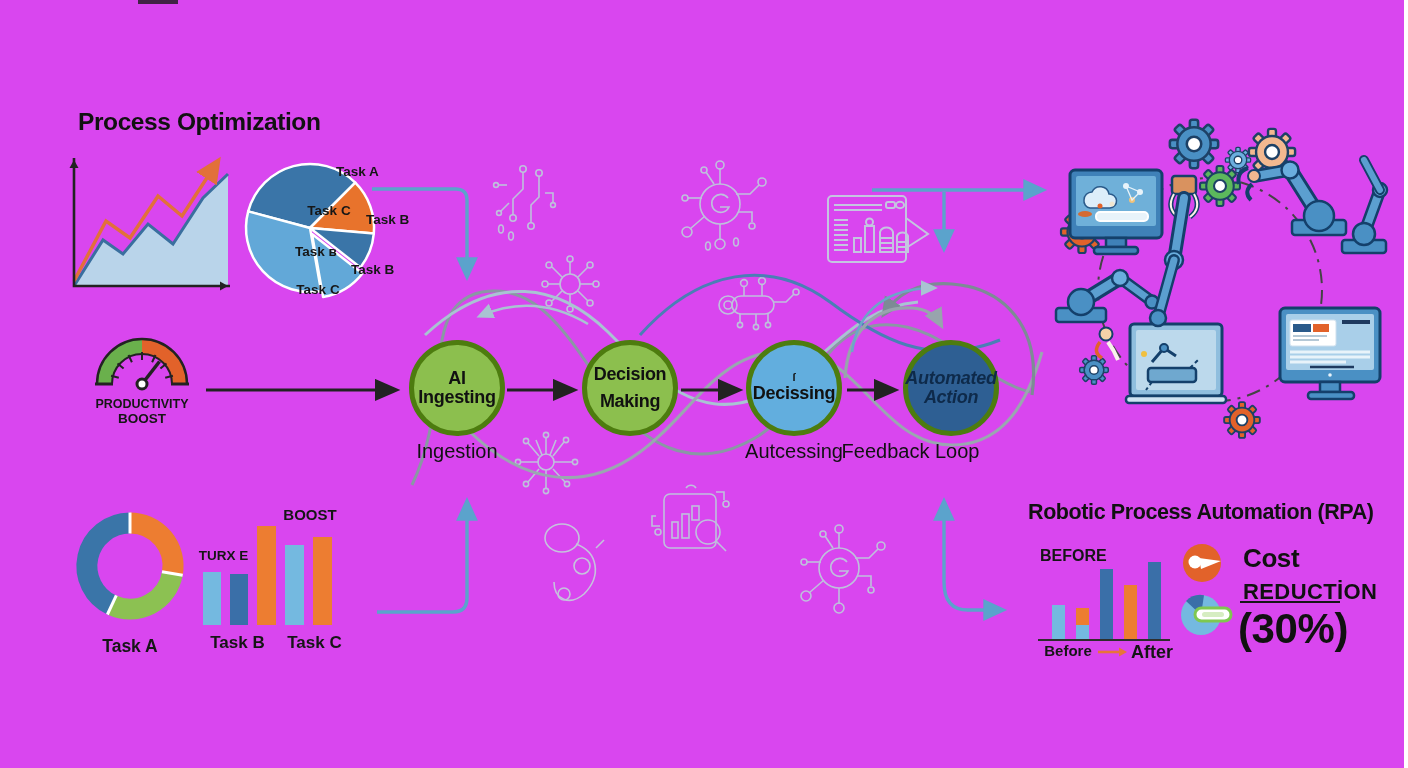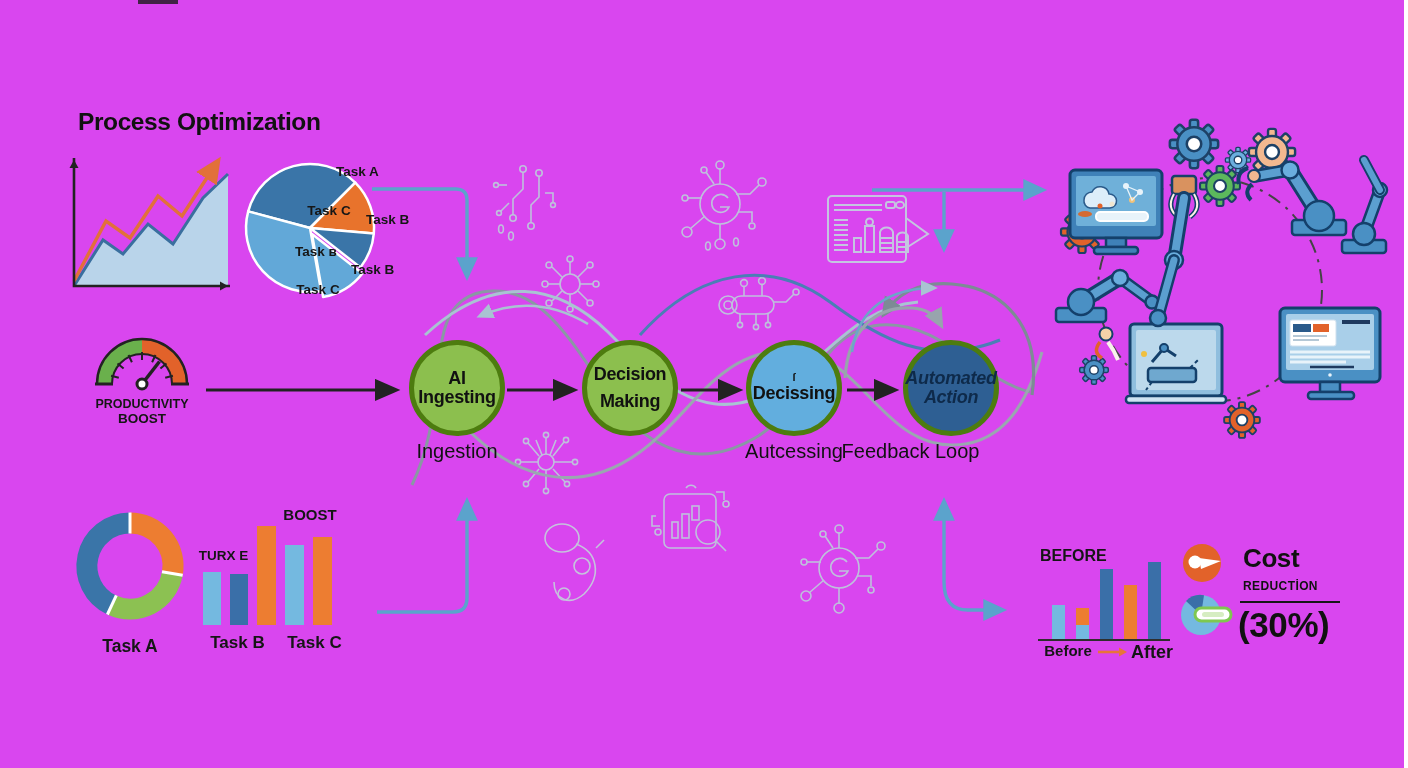--- a/index.html
+++ b/index.html
@@ -425,20 +425,21 @@
       <path d="M338,78 L322,48" stroke="#14406b" stroke-width="10" stroke-linecap="round"></path>
       <path d="M338,78 L322,48" stroke="#5b9fd0" stroke-width="6" stroke-linecap="round"></path>
     </g>
     <g>
       <circle cx="64" cy="222" r="6.5" fill="#f5d0a8" stroke="#14406b" stroke-width="2"></circle>
       <path d="M58,230 q-8,10 2,16" fill="none" stroke="#e2622a" stroke-width="3.5"></path>
       <path d="M66,230 q6,8 10,18" fill="none" stroke="#f8f2ea" stroke-width="4"></path>
     </g>
   </svg>
 
+  <div class="abs h1" style="left:1028px;top:500px;font-size:21.5px">Robotic Process Automation (RPA)</div>
 
   <div class="caption" style="left:1040px;top:547px;width:70px;font-size:16px;text-align:left">BEFORE</div>
   <div class="bars-row" style="left:1052px;top:560px;height:79px;gap:11px">
       <div class="vbar" style="width: 13px;">
         <div style="height: 34px; background: rgb(116, 185, 224);"></div>
       </div>
       <div class="vbar" style="width: 13px;">
         <div style="height: 17px; background: rgb(237, 125, 49);"></div>
         <div style="height: 14px; background: rgb(116, 185, 224);"></div>
       </div>
@@ -468,17 +469,17 @@
     </g>
     <g>
       <circle cx="25" cy="74" r="20" fill="#74b9e0"></circle>
       <path d="M25,74 L10,60 A20,20 0 0 1 28,54.2 Z" fill="#3a6fa8"></path>
       <rect x="19" y="67" width="36" height="13" rx="6.5" fill="#fff" stroke="#7ec850" stroke-width="3"></rect>
       <rect x="26" y="71" width="22" height="5" rx="2.5" fill="#d6edc2"></rect>
     </g>
   </svg>
 
   <div class="abs h1" style="left:1243px;top:543px;font-size:26px">Cost</div>
-  <div class="abs h1" style="left:1243px;top:579px;font-size:12px;letter-spacing:0.4px">REDUCTİON</div>
+  <div class="abs h1" style="left:1243px;top:579px;font-size:22px;letter-spacing:0.4px">REDUCTİON</div>
   <div class="abs" style="left:1240px;top:601px;width:100px;border-top:2.2px solid #161616"></div>
-  <div class="abs h1" style="left:1238px;top:605px;font-size:35px">(30%)</div>
+  <div class="abs h1" style="left:1238px;top:605px;font-size:42px">(30%)</div>
 
 </div>
 
 </body></html>

